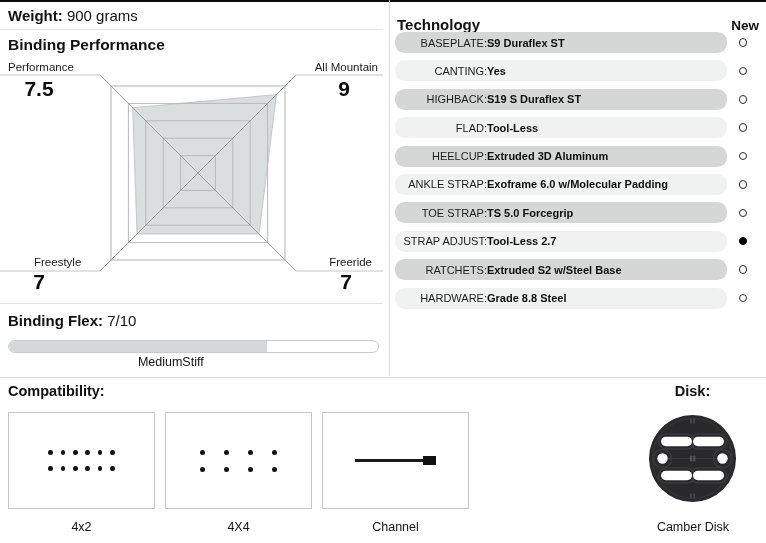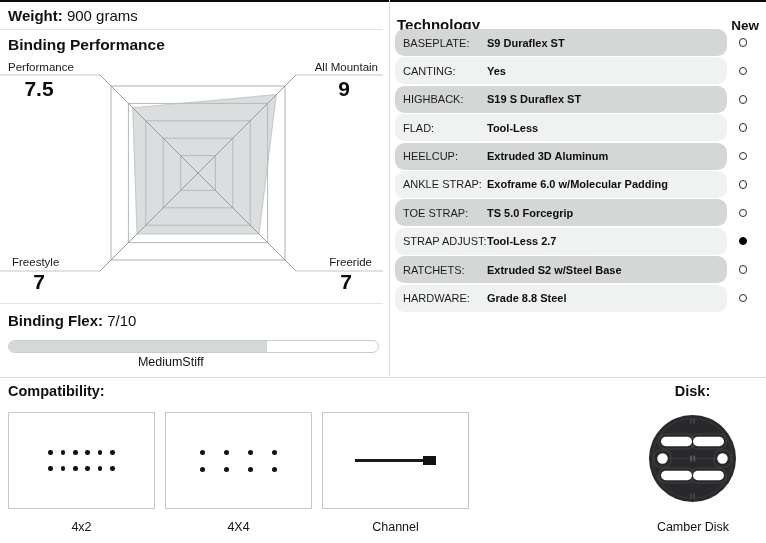--- a/index.html
+++ b/index.html
@@ -14,21 +14,21 @@
   #weight-row .lbl{font-weight:700;}
   #weight-divider{top:29px;left:0;width:383px;height:1px;background:#e3e3e3;}
   #perf-title{top:36px;left:8px;font-size:15.5px;font-weight:700;}
   #radar-svg{top:60px;left:0;width:383px;height:243px;}
   .corner-label{font-size:11.5px;color:#1a1a1a;}
   .corner-value{font-size:21px;font-weight:700;text-align:center;color:#0c0c0c;}
   #lbl-tl{top:61px;left:8px;}
   #val-tl{top:77px;left:8px;width:62px;}
   #lbl-tr{top:61px;left:240px;width:138px;text-align:right;}
   #val-tr{top:77px;left:314px;width:60px;}
-  #lbl-bl{top:256px;left:12px;}
+  #lbl-bl{top:256px;left:34px;}
   #val-bl{top:270px;left:8px;width:62px;}
   #lbl-br{top:256px;left:240px;width:132px;text-align:right;}
   #val-br{top:270px;left:316px;width:60px;}
   
   #flex-divider{top:303px;left:0;width:383px;height:1px;background:#e3e3e3;}
   #flex-title{top:312px;left:8px;font-size:15px;}
   #flex-title .lbl{font-weight:700;}
   #flex-bar{top:340px;left:8px;width:369px;height:11px;background:#fff;
             border:1px solid #c9cccc;border-radius:7px;overflow:hidden;}
   #flex-fill{height:100%;background:#d5d8d8;border-radius:7px 0 0 7px;}
@@ -37,22 +37,22 @@
   #flex-scale .mid{text-align:right;}
   #flex-scale .right{text-align:right;}
   
   #v-divider{top:0;left:389px;width:1px;height:376px;background:#dadada;}
   #tech-header{top:5px;left:395px;width:364px;display:flex;
                justify-content:space-between;align-items:baseline;margin-top:11px;}
   #tech-header .t{font-size:15px;font-weight:700;padding-left:2px;}
   #tech-header .n{font-size:13.5px;font-weight:700;}
   #tech-rows{top:33px;left:395px;width:364px;}
   .tech-row{display:flex;align-items:center;height:19px;margin-bottom:9.4px;}
-  .tech-pill{width:332px;height:27px;border-radius:9.5px;display:flex;
-             align-items:center;padding:0 10px 0 8px;box-sizing:border-box;}
+  .tech-pill{width:332px;height:21px;border-radius:9.5px;display:flex;
+             align-items:center;padding:0 10px 0 8px;box-sizing:border-box;text-align:right;}
   .tech-pill.dark{background:#d5d7d7;}
   .tech-pill.light{background:#f0f1f1;}
   .tech-label{width:84px;flex:none;font-size:11px;color:#1c1c1c;white-space:nowrap;}
   .tech-value{font-size:11px;font-weight:700;white-space:nowrap;color:#0e0e0e;}
   .tech-new{width:32px;flex:none;display:flex;justify-content:center;}
   .new-circle{width:8.5px;height:8.5px;border:1.3px solid #2c2c2c;
               border-radius:50%;box-sizing:border-box;background:#fff;}
   .new-circle.filled{background:#000;border-color:#000;}
   
   #bottom-divider{top:377px;left:0;width:766px;height:1px;background:#dadada;}

